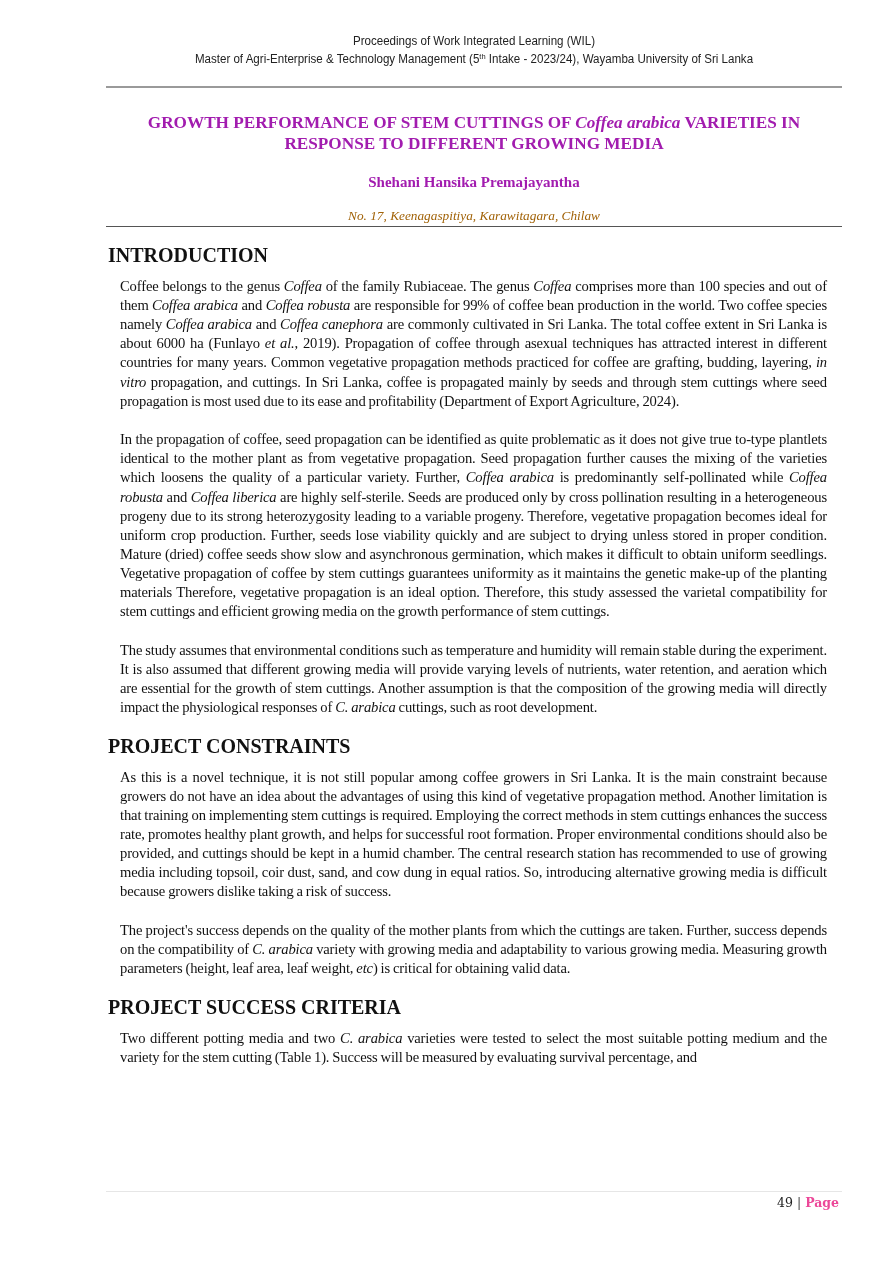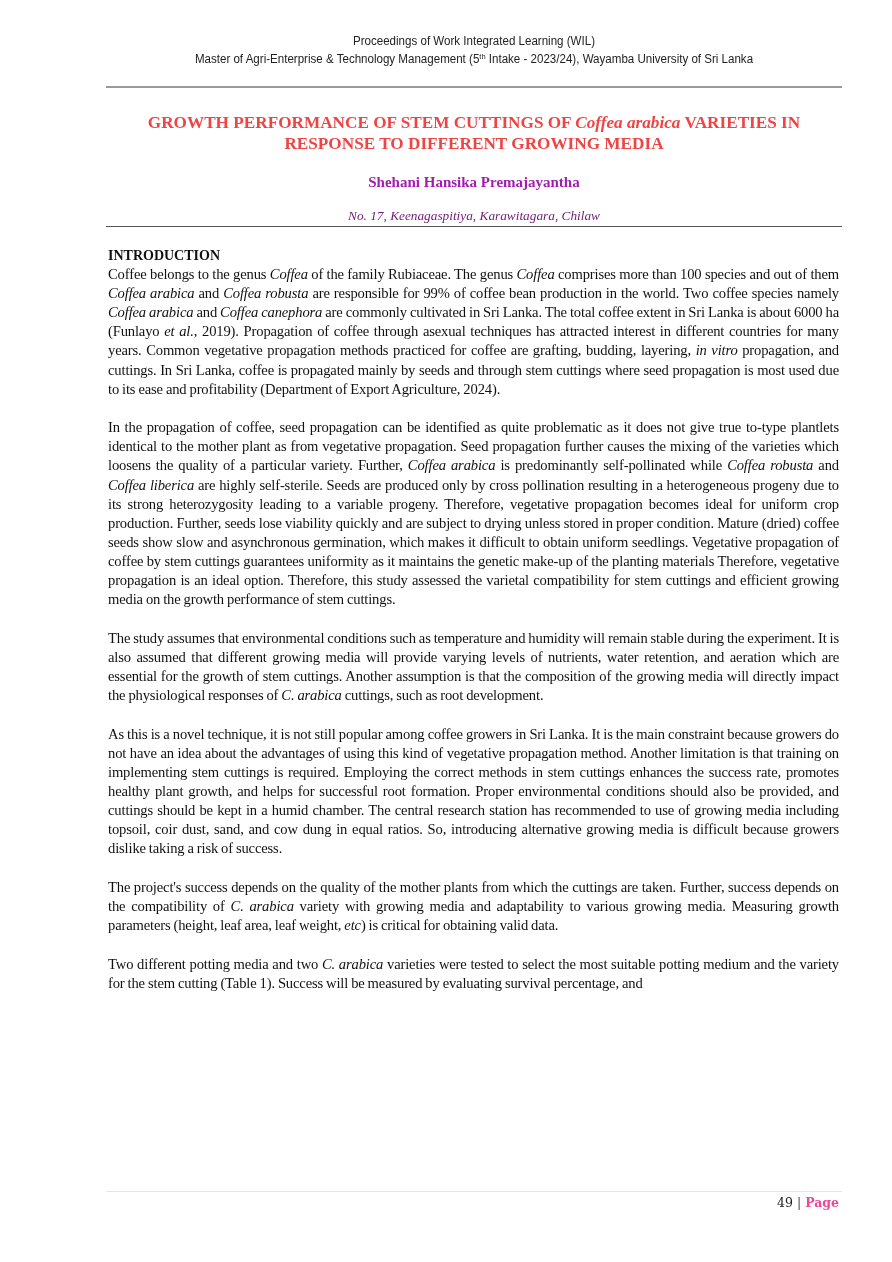--- a/index.html
+++ b/index.html
@@ -9,41 +9,41 @@
     position: absolute; left: 106px; width: 736px; top: 33px;
     text-align: center; font-family: "Liberation Sans", sans-serif;
     font-size: 12.3px; color: #222; line-height: 17.5px;
     transform: scaleX(0.94); transform-origin: center top;
   }
   .running-header sup { font-size: 8px; vertical-align: 4px; line-height: 0; }
   .hr-top { position: absolute; left: 106px; width: 736px; top: 86px; height: 0; border-top: 2px solid #9a9a9a; }
   .title {
     position: absolute; left: 106px; width: 736px; top: 112px;
     text-align: center; font-family: "Liberation Serif", serif; font-weight: bold;
-    font-size: 17.2px; line-height: 21px; color: #ef4444;
+    font-size: 17.2px; line-height: 21px; color: #a21caf;
   }
   .title i { font-weight: bold; }
   .author {
     position: absolute; left: 106px; width: 736px; top: 174px; text-align: center;
     font-family: "Liberation Serif", serif; font-weight: bold; font-size: 15px; color: #a21caf;
   }
   .affiliation {
     position: absolute; left: 106px; width: 736px; top: 208px; text-align: center;
-    font-family: "Liberation Serif", serif; font-style: italic; font-size: 13.3px; color: #701a75;
+    font-family: "Liberation Serif", serif; font-style: italic; font-size: 13.3px; color: #a16207;
   }
   .hr-aff { position: absolute; left: 106px; width: 736px; top: 226px; border-top: 1px solid #555; }
   .body-text {
     position: absolute; left: 108px; width: 731px; top: 246px;
     font-family: "Liberation Serif", serif; font-size: 14.6px; line-height: 19.1px; color: #111;
   }
   .section { margin: 0 0 19.5px 0; }
   .section h2 {
-    font-size: 14px; font-weight: bold; margin: 0; line-height: 19.1px; color: #111;
+    font-size: 20px; font-weight: bold; margin: 0; line-height: 19.1px; color: #111;
   }
-  .section p { margin: 0; text-align: justify; letter-spacing: -0.15px; word-spacing: -0.5px; }
+  .section p { margin: 12px; text-align: justify; letter-spacing: -0.15px; word-spacing: -0.5px; }
   .hr-bottom { position: absolute; left: 106px; width: 736px; top: 1191px; border-top: 1px solid #e6e6e6; }
   .footer {
     position: absolute; right: 53px; top: 1195px;
     font-family: "DejaVu Serif", serif; font-size: 12.5px; color: #222;
   }
   .footer .sep { margin: 0 4px; color: #444; }
   .footer .page-word { color: #ec4899; font-weight: bold; }
 </style>
 </head>
 <body>
@@ -67,26 +67,28 @@
         <h2>INTRODUCTION</h2>
         <p><span>Coffee belongs to the genus </span><i>Coffea</i><span> of the family Rubiaceae. The genus </span><i>Coffea</i><span> comprises more than 100 species and out of them </span><i>Coffea arabica</i><span> and </span><i>Coffea robusta</i><span> are responsible for 99% of coffee bean production in the world. Two coffee species namely </span><i>Coffea arabica</i><span> and </span><i>Coffea canephora</i><span> are commonly cultivated in Sri Lanka. The total coffee extent in Sri Lanka is about 6000 ha (Funlayo </span><i>et al.</i><span>, 2019). Propagation of coffee through asexual techniques has attracted interest in different countries for many years. Common vegetative propagation methods practiced for coffee are grafting, budding, layering, </span><i>in vitro</i><span> propagation, and cuttings. In Sri Lanka, coffee is propagated mainly by seeds and through stem cuttings where seed propagation is most used due to its ease and profitability (Department of Export Agriculture, 2024).</span></p>
       </div>
       <div class="section">
         <p><span>In the propagation of coffee, seed propagation can be identified as quite problematic as it does not give true to-type plantlets identical to the mother plant as from vegetative propagation. Seed propagation further causes the mixing of the varieties which loosens the quality of a particular variety. Further, </span><i>Coffea arabica</i><span> is predominantly self-pollinated while </span><i>Coffea robusta</i><span> and </span><i>Coffea liberica</i><span> are highly self-sterile. Seeds are produced only by cross pollination resulting in a heterogeneous progeny due to its strong heterozygosity leading to a variable progeny. Therefore, vegetative propagation becomes ideal for uniform crop production. Further, seeds lose viability quickly and are subject to drying unless stored in proper condition. Mature (dried) coffee seeds show slow and asynchronous germination, which makes it difficult to obtain uniform seedlings. Vegetative propagation of coffee by stem cuttings guarantees uniformity as it maintains the genetic make-up of the planting materials Therefore, vegetative propagation is an ideal option. Therefore, this study assessed the varietal compatibility for stem cuttings and efficient growing media on the growth performance of stem cuttings.</span></p>
       </div>
       <div class="section">
         <p><span>The study assumes that environmental conditions such as temperature and humidity will remain stable during the experiment. It is also assumed that different growing media will provide varying levels of nutrients, water retention, and aeration which are essential for the growth of stem cuttings. Another assumption is that the composition of the growing media will directly impact the physiological responses of </span><i>C. arabica</i><span> cuttings, such as root development.</span></p>
       </div>
       <div class="section">
+        <h2>PROJECT CONSTRAINTS</h2>
         <p><span>As this is a novel technique, it is not still popular among coffee growers in Sri Lanka. It is the main constraint because growers do not have an idea about the advantages of using this kind of vegetative propagation method. Another limitation is that training on implementing stem cuttings is required. Employing the correct methods in stem cuttings enhances the success rate, promotes healthy plant growth, and helps for successful root formation. Proper environmental conditions should also be provided, and cuttings should be kept in a humid chamber. The central research station has recommended to use of growing media including topsoil, coir dust, sand, and cow dung in equal ratios. So, introducing alternative growing media is difficult because growers dislike taking a risk of success.</span></p>
       </div>
       <div class="section">
         <p><span>The project's success depends on the quality of the mother plants from which the cuttings are taken. Further, success depends on the compatibility of </span><i>C. arabica</i><span> variety with growing media and adaptability to various growing media. Measuring growth parameters (height, leaf area, leaf weight, </span><i>etc</i><span>) is critical for obtaining valid data.</span></p>
       </div>
       <div class="section">
+        <h2>PROJECT SUCCESS CRITERIA</h2>
         <p><span>Two different potting media and two </span><i>C. arabica</i><span> varieties were tested to select the most suitable potting medium and the variety for the stem cutting (Table 1). Success will be measured by evaluating survival percentage, and</span></p>
       </div>
     </div>
 
   <div class="hr-bottom"></div>
   <div class="footer">
     <span>49</span><span class="sep">|</span><span class="page-word">Page</span>
   </div>
 </div>
 

